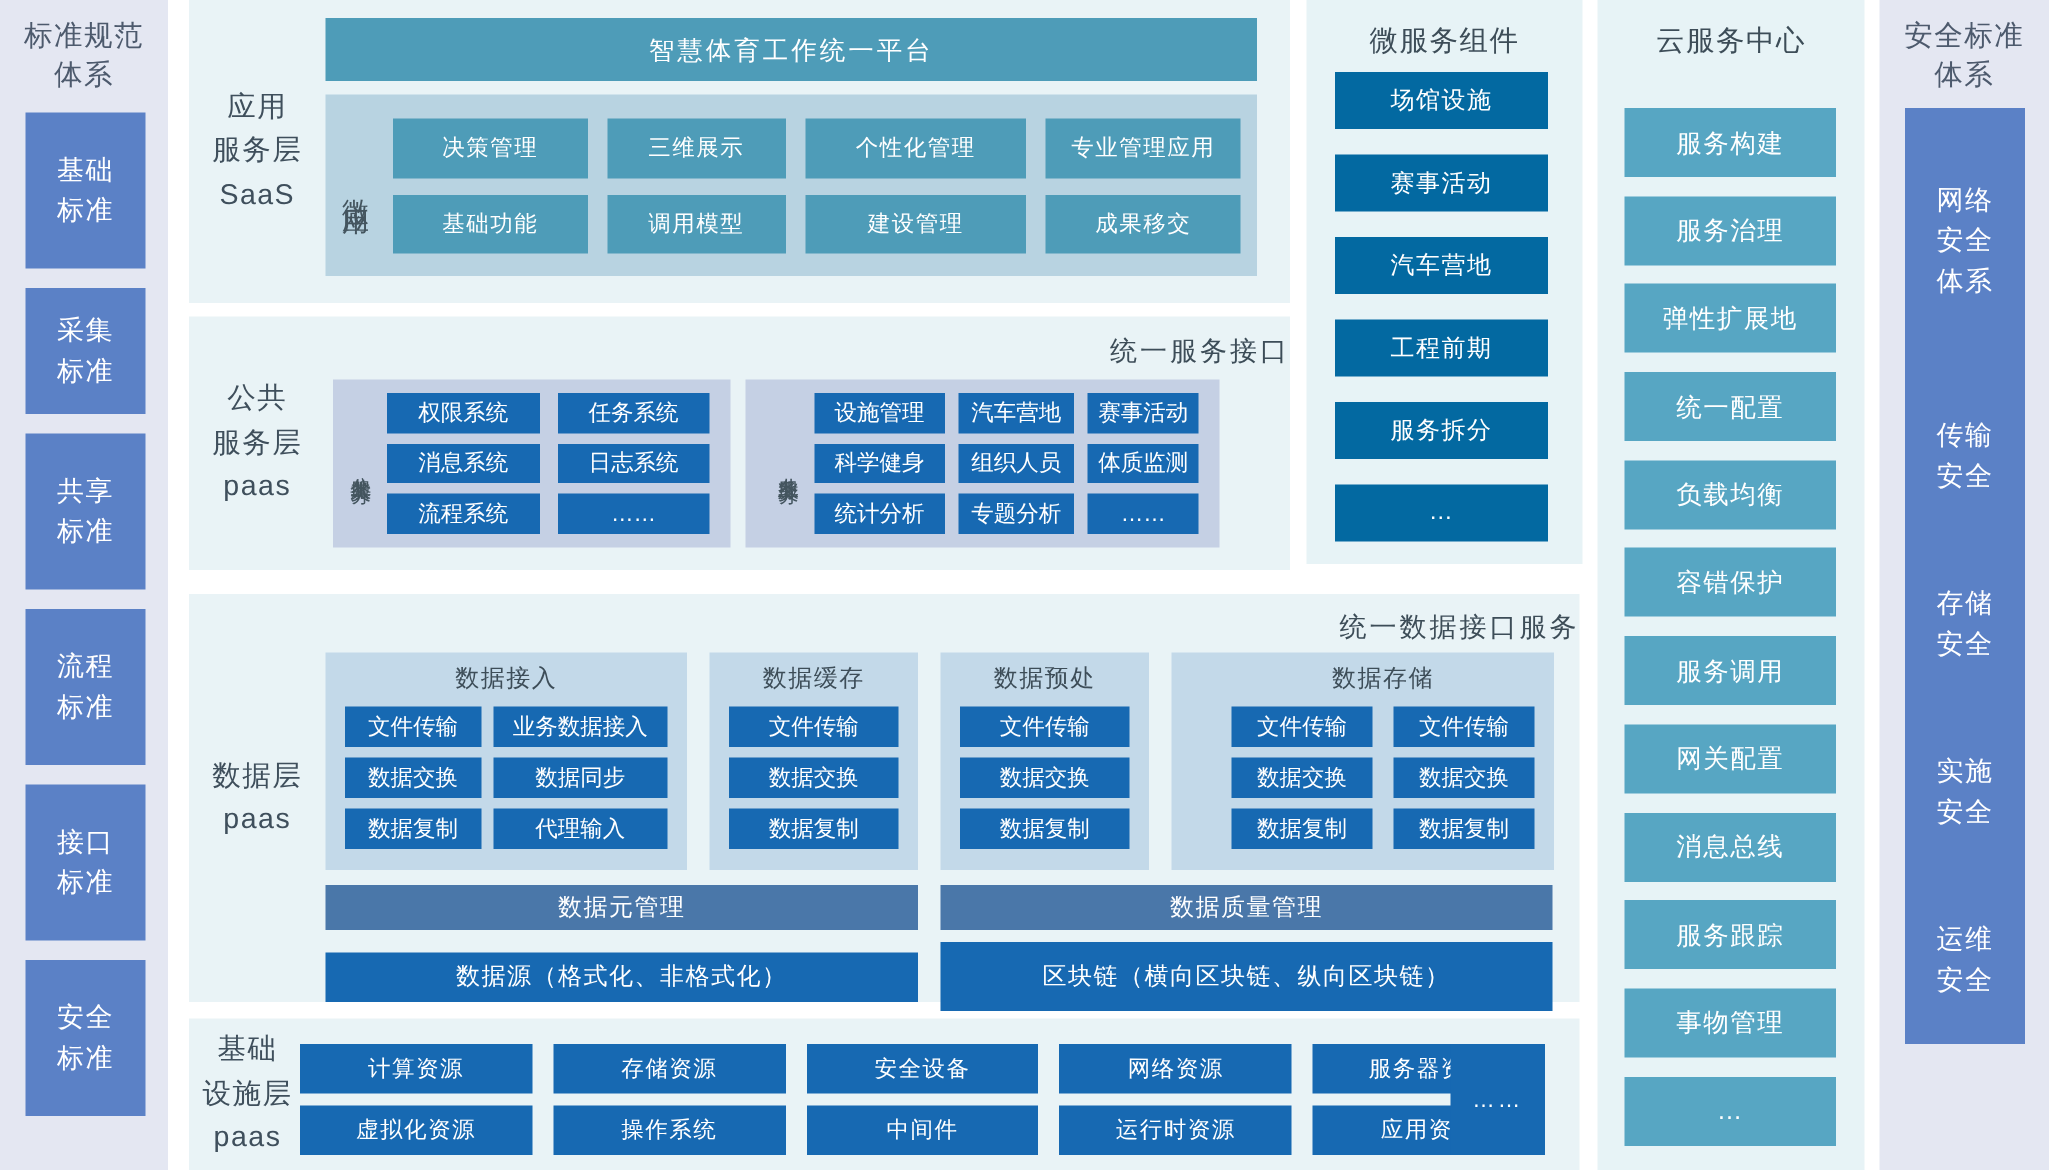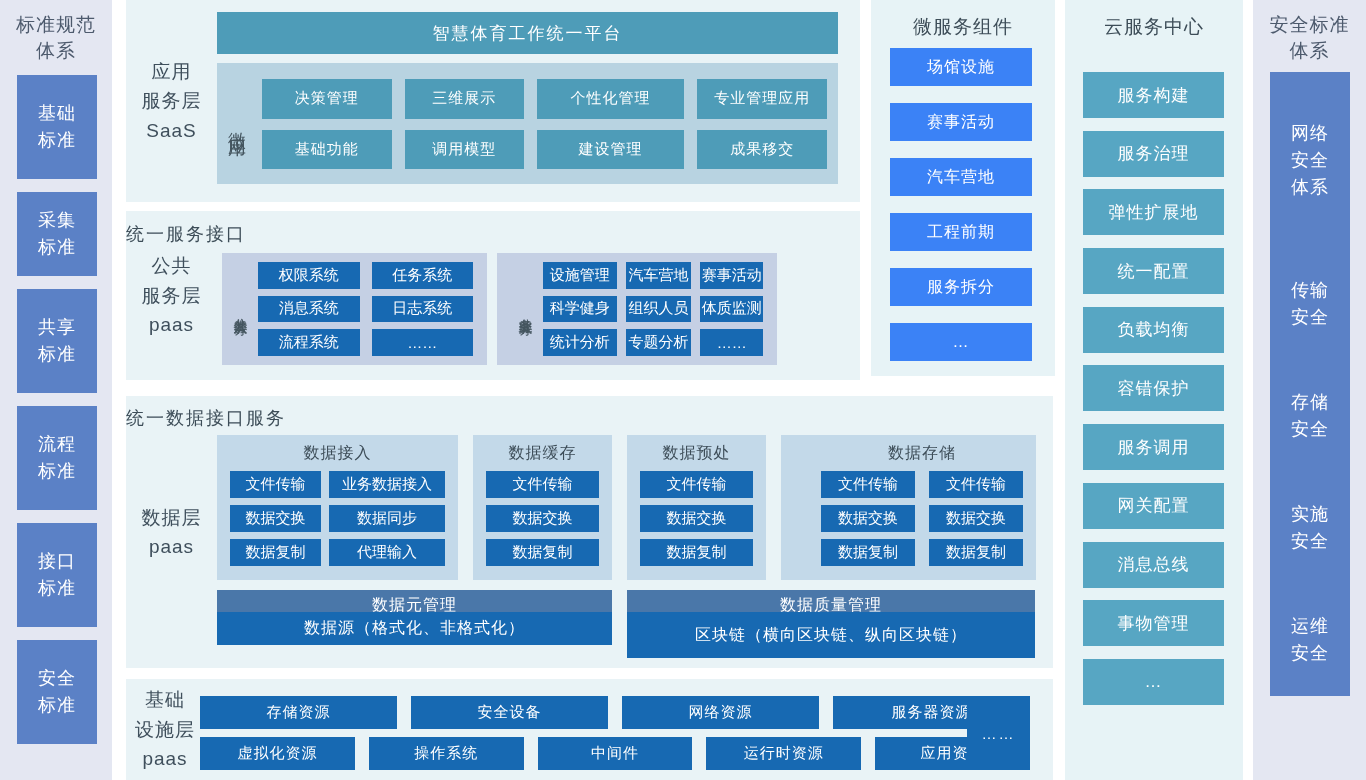--- a/index.html
+++ b/index.html
@@ -12,21 +12,21 @@
   .center{display:flex;align-items:center;justify-content:center;text-align:center;}
   .pre{white-space:pre-line;}
   
   .sidecol{background:#e4e7f2;top:0;height:780px;}
   .sidecol .col-title{padding-top:12px;font-size:19px;line-height:1.35;text-align:center;color:#4d5a6d;font-weight:500;letter-spacing:1px;}
   .sideboxes{position:absolute;left:17px;width:80px;display:flex;flex-direction:column;}
   .sidebox{background:#5b81c6;color:#fff;font-size:18px;line-height:1.5;font-weight:500;letter-spacing:1px;}
   
   .section{background:#e9f3f6;}
   .layer-label{position:absolute;left:0;top:0;height:100%;display:flex;align-items:center;justify-content:center;text-align:center;font-size:19px;line-height:1.55;color:#3f4f5c;font-weight:500;letter-spacing:1px;}
-  .sec-title{text-align:left;font-size:18px;font-weight:500;color:#3d4d58;letter-spacing:2px;}
+  .sec-title{text-align:right;font-size:18px;font-weight:500;color:#3d4d58;letter-spacing:2px;}
   .btn{display:flex;align-items:center;justify-content:center;color:#fff;text-align:center;}
   .teal{background:#4e9cb8;}
   .dkblue{background:#1769b2;}
   .slate{background:#4a77a9;}
   
   .banner{left:91px;top:12px;width:621px;height:42px;font-size:17px;letter-spacing:2px;font-weight:500;}
   .micro{left:91px;top:63px;width:621px;height:121px;background:#b8d3e1;}
   .vlabel{writing-mode:vertical-rl;text-orientation:upright;color:#44555f;font-weight:500;display:flex;align-items:center;justify-content:center;}
   .micro-vlabel{position:absolute;left:8px;top:0;height:100%;font-size:18px;letter-spacing:4px;}
   .apps-grid{position:absolute;left:45px;right:11px;top:16px;bottom:15px;display:grid;grid-template-columns:1fr 0.92fr 1.14fr 1fr;gap:11px 13px;}
@@ -47,21 +47,21 @@
   .bar{font-size:16px;letter-spacing:1px;}
   
   .infra-rows{position:absolute;left:74px;top:17px;width:830px;}
   .infra-row{display:flex;gap:14px;margin-bottom:8px;}
   .infra-row .btn{height:33px;font-size:15px;letter-spacing:1px;}
   .infra-more{position:absolute;left:767px;top:0;width:63px;height:74px;font-size:15px;letter-spacing:2px;}
   
   .topcol{background:#e7f3f6;top:0;}
   .topcol .col-title{padding-top:14px;text-align:center;font-size:19px;font-weight:500;color:#3d4d58;letter-spacing:1px;}
   .stack{position:absolute;display:flex;flex-direction:column;}
-  .ms-box{background:#3b82f6;color:#fff;font-size:16px;height:38px;letter-spacing:1px;}
+  .ms-box{background:#0369a1;color:#fff;font-size:16px;height:38px;letter-spacing:1px;}
   .cl-box{background:#57a6c3;color:#fff;font-size:17px;height:46px;letter-spacing:1px;}
 </style>
 </head>
 <body>
 
 <div class="abs sidecol" style="left:0;width:112px;" data-name="standards-column">
   <div class="col-title pre" data-name="standards-column-title">标准规范
 体系</div>
   <div class="sideboxes" style="top:75px;gap:13px;" data-name="standards-list">
 
@@ -112,21 +112,21 @@
       <div class="svc-grid" style="grid-template-columns:1fr 1fr;" data-name="public-services-grid">
 
       <div class="btn dkblue" data-name="service-box">权限系统</div>
           <div class="btn dkblue" data-name="service-box">任务系统</div>
           <div class="btn dkblue" data-name="service-box">消息系统</div>
           <div class="btn dkblue" data-name="service-box">日志系统</div>
           <div class="btn dkblue" data-name="service-box">流程系统</div>
           <div class="btn dkblue" data-name="service-box">……</div>
         </div>
     </div>
-    <div class="svc-group" style="width:280px;padding-left:16px;" data-name="business-services-group">
+    <div class="svc-group" style="width:316px;padding-left:16px;" data-name="business-services-group">
       <div class="vlabel svc-vlabel" data-name="business-services-label">业务类服务</div>
       <div class="svc-grid" style="grid-template-columns:1.12fr 1fr 0.95fr;gap:7px 9px;" data-name="business-services-grid">
 
       <div class="btn dkblue" data-name="service-box">设施管理</div>
           <div class="btn dkblue" data-name="service-box">汽车营地</div>
           <div class="btn dkblue" data-name="service-box">赛事活动</div>
           <div class="btn dkblue" data-name="service-box">科学健身</div>
           <div class="btn dkblue" data-name="service-box">组织人员</div>
           <div class="btn dkblue" data-name="service-box">体质监测</div>
           <div class="btn dkblue" data-name="service-box">统计分析</div>
@@ -182,33 +182,34 @@
           <div class="btn dkblue" data-name="data-box">数据交换</div>
           <div class="btn dkblue" data-name="data-box">数据复制</div>
           <div class="btn dkblue" data-name="data-box">数据复制</div>
         </div>
     </div>
   </div>
   <div class="bar-row" style="top:194px;" data-name="data-management-bars">
     <div class="btn slate bar" style="width:395px;height:30px;" data-name="meta-management-bar">数据元管理</div>
     <div class="btn slate bar" style="width:408px;height:30px;" data-name="quality-management-bar">数据质量管理</div>
   </div>
-  <div class="bar-row" style="top:216px;" data-name="data-source-bars">
+  <div class="bar-row" style="top:232px;align-items:center;" data-name="data-source-bars">
     <div class="btn dkblue bar" style="width:395px;height:33px;" data-name="data-source-bar">数据源（格式化、非格式化）</div>
     <div class="btn dkblue bar" style="width:408px;height:46px;" data-name="blockchain-bar">区块链（横向区块链、纵向区块链）</div>
   </div>
 </div>
 
 <div class="abs section" style="left:126px;top:679px;width:927px;height:101px;" data-name="infra-layer-section">
   <div class="layer-label pre" style="width:78px;" data-name="infra-layer-label">基础
 设施层
 paas</div>
   <div class="infra-rows" data-name="infra-rows">
     <div class="infra-row" data-name="infra-row-1">
 
+    <div class="btn dkblue infra-btn" style="flex:1;" data-name="infra-box">计算资源</div>
         <div class="btn dkblue infra-btn" style="flex:1;" data-name="infra-box">存储资源</div>
         <div class="btn dkblue infra-btn" style="flex:1;" data-name="infra-box">安全设备</div>
         <div class="btn dkblue infra-btn" style="flex:1;" data-name="infra-box">网络资源</div>
         <div class="btn dkblue infra-btn" style="flex:1;" data-name="infra-box">服务器资源</div>
       </div>
     <div class="infra-row" data-name="infra-row-2">
 
     <div class="btn dkblue infra-btn" style="flex:1;" data-name="infra-box">虚拟化资源</div>
         <div class="btn dkblue infra-btn" style="flex:1;" data-name="infra-box">操作系统</div>
         <div class="btn dkblue infra-btn" style="flex:1;" data-name="infra-box">中间件</div>
@@ -238,20 +239,21 @@
 
   <div class="btn cl-box" data-name="cloud-service-box">服务构建</div>
       <div class="btn cl-box" data-name="cloud-service-box">服务治理</div>
       <div class="btn cl-box" data-name="cloud-service-box">弹性扩展地</div>
       <div class="btn cl-box" data-name="cloud-service-box">统一配置</div>
       <div class="btn cl-box" data-name="cloud-service-box">负载均衡</div>
       <div class="btn cl-box" data-name="cloud-service-box">容错保护</div>
       <div class="btn cl-box" data-name="cloud-service-box">服务调用</div>
       <div class="btn cl-box" data-name="cloud-service-box">网关配置</div>
       <div class="btn cl-box" data-name="cloud-service-box">消息总线</div>
+      <div class="btn cl-box" data-name="cloud-service-box">服务跟踪</div>
       <div class="btn cl-box" data-name="cloud-service-box">事物管理</div>
       <div class="btn cl-box" data-name="cloud-service-box">…</div>
     </div>
 </div>
 
 <div class="abs sidecol" style="left:1253px;width:113px;" data-name="security-standards-column">
   <div class="col-title pre" data-name="security-standards-title">安全标准
 体系</div>
   <div class="sideboxes" style="top:72px;left:17px;" data-name="security-standards-list">
 

